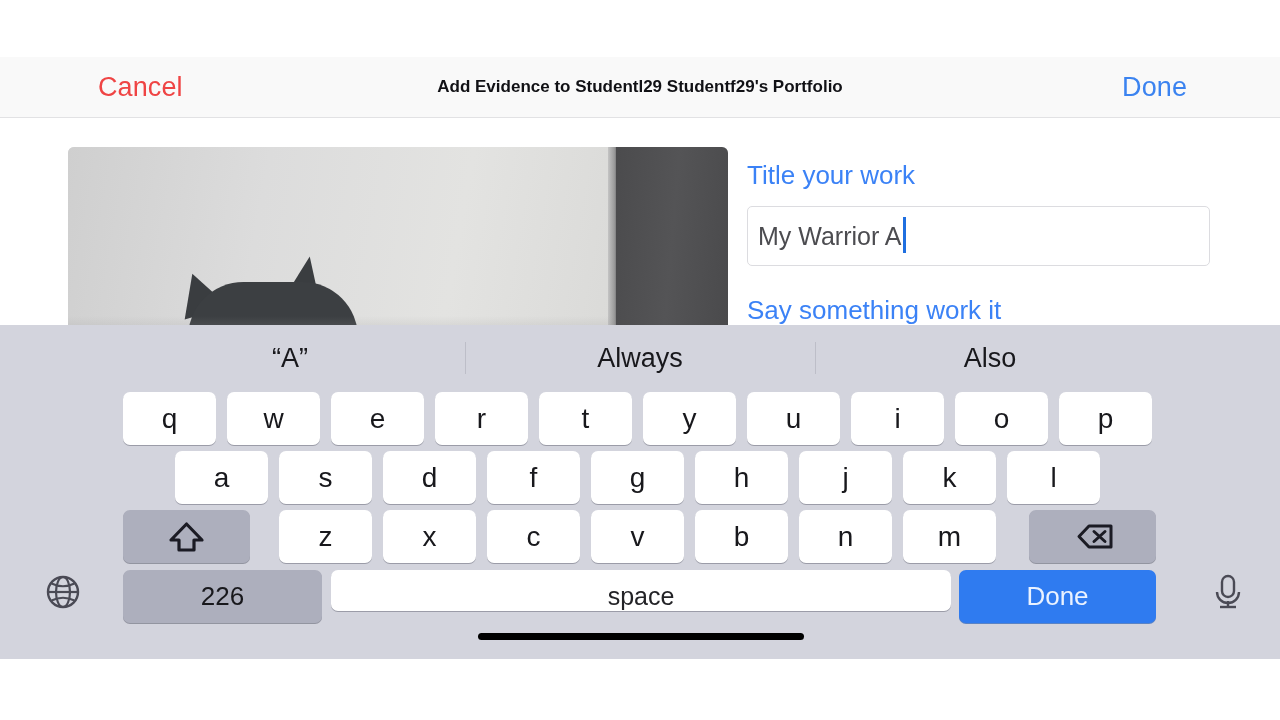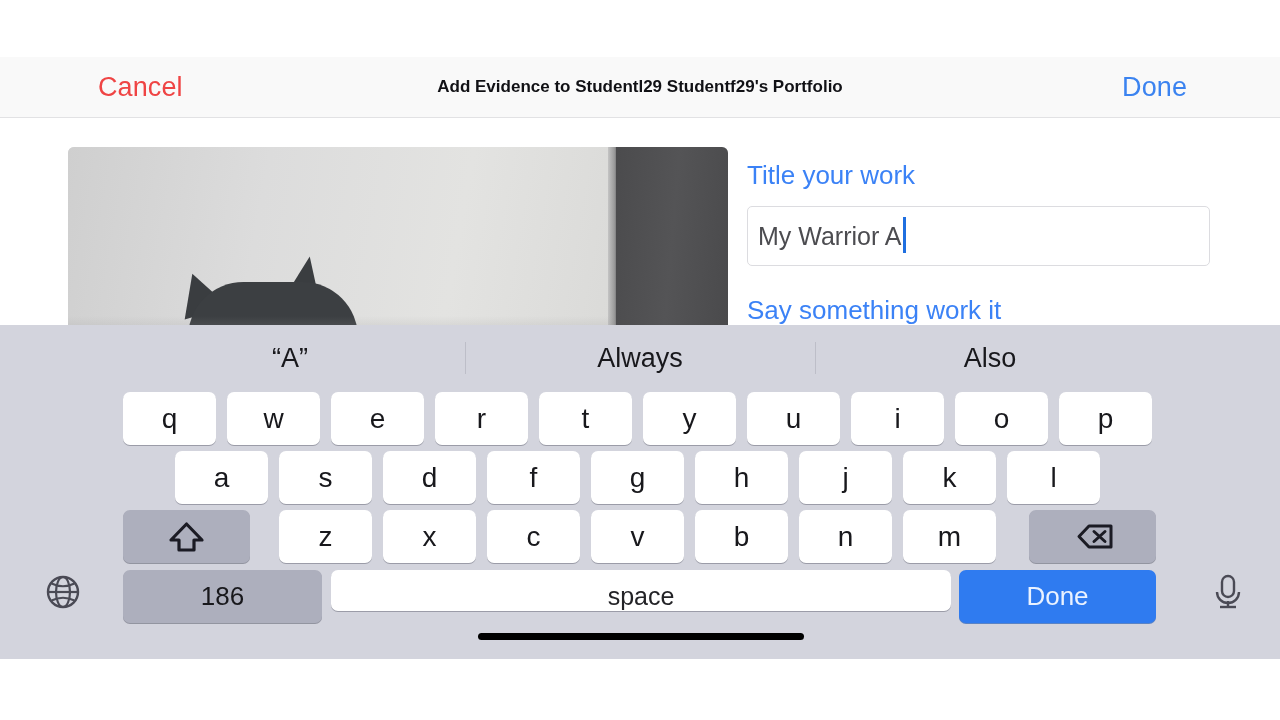--- a/index.html
+++ b/index.html
@@ -376,21 +376,21 @@
     <div class="key letter row3" style="left:695px">b</div>
     <div class="key letter row3" style="left:799px">n</div>
     <div class="key letter row3" style="left:903px">m</div>
     <div class="key mod backspace">
       <svg width="127" height="53" viewBox="0 0 127 53">
         <path d="M50 26.5 L60 16 L82 16 L82 37 L60 37 Z" fill="none" stroke="#1b1b24" stroke-width="3" stroke-linejoin="round"></path>
         <path d="M65 21.5 L76 31.5 M76 21.5 L65 31.5" stroke="#1b1b24" stroke-width="3" stroke-linecap="round"></path>
       </svg>
     </div>
 
-    <div class="key mod num">186</div>
+    <div class="key mod num">226</div>
     <div class="key space">space</div>
     <div class="key done-key">Done</div>
 
     <div class="kb-icon globe-icon">
       <svg width="38" height="38" viewBox="0 0 38 38">
         <circle cx="19" cy="19" r="15" fill="none" stroke="#4a4a55" stroke-width="2.4"></circle>
         <ellipse cx="19" cy="19" rx="7" ry="15" fill="none" stroke="#4a4a55" stroke-width="2.2"></ellipse>
         <line x1="4" y1="19" x2="34" y2="19" stroke="#4a4a55" stroke-width="2.2"></line>
         <path d="M7.5 10.5 Q19 16 30.5 10.5" fill="none" stroke="#4a4a55" stroke-width="2"></path>
         <path d="M7.5 27.5 Q19 22 30.5 27.5" fill="none" stroke="#4a4a55" stroke-width="2"></path>

